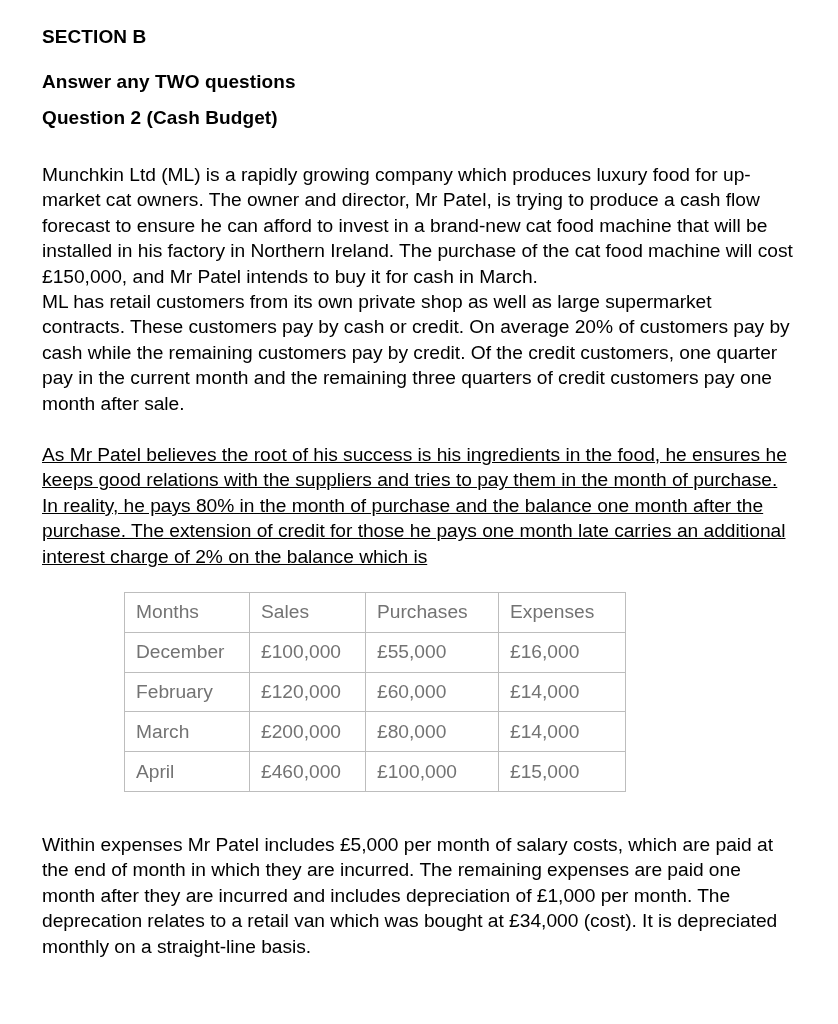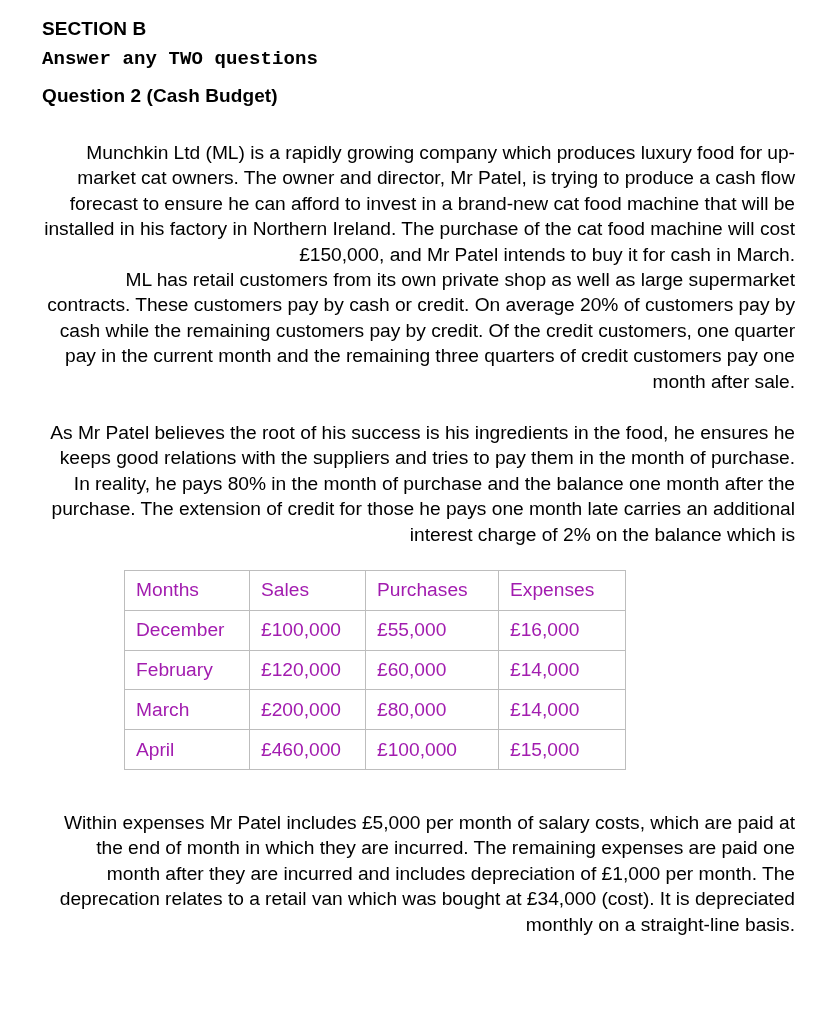--- a/index.html
+++ b/index.html
@@ -22,36 +22,36 @@
     box-sizing: border-box;
     padding: 16px 43px 0 42px;
   }
   .heading {
     font-size: 19px;
     line-height: 25px;
     font-weight: bold;
     letter-spacing: 0.1px;
     margin: 0;
   }
-  .h-section   { }
-  .h-answer    { margin-top: 6px; font-family: Liberation Mono, monospace; }
+  .h-section   { margin-top: 8px; }
+  .h-answer    { margin-top: 20px; }
   .h-question  { margin-top: 11px; }
 
   .para {
     font-size: 19.2px;
     line-height: 25.4px;
     font-weight: normal;
     margin: 0;
-    text-align: right;
+    text-align: left;
     letter-spacing: -0.02px;
     max-width: 756px;
   }
   .p-1 { margin-top: 32px; }
   .p-2 { }
-  .p-3 { margin-top: 26px; }
+  .p-3 { margin-top: 26px; text-decoration: underline; }
   .p-4 { margin-top: 40px; }
 
   .para .brk { display: block; }
 
   
   .table-wrap {
     margin-top: 23px;
     margin-left: 82px;
   }
   table.data-table {
@@ -61,21 +61,21 @@
     background: #ffffff;
   }
   table.data-table td {
     border: 1px solid #bdbdbd;
     font-size: 19.2px;
     line-height: 22px;
     height: 38.8px;
     padding: 0 0 0 11px;
     vertical-align: middle;
     white-space: nowrap;
-    color: #a21caf;
+    color: #737373;
   }
   col.c-month { width: 125px; }
   col.c-sales { width: 116px; }
   col.c-purch { width: 133px; }
   col.c-exp   { width: 127px; }
 </style>
 </head>
 <body>
 
 <div class="page">

